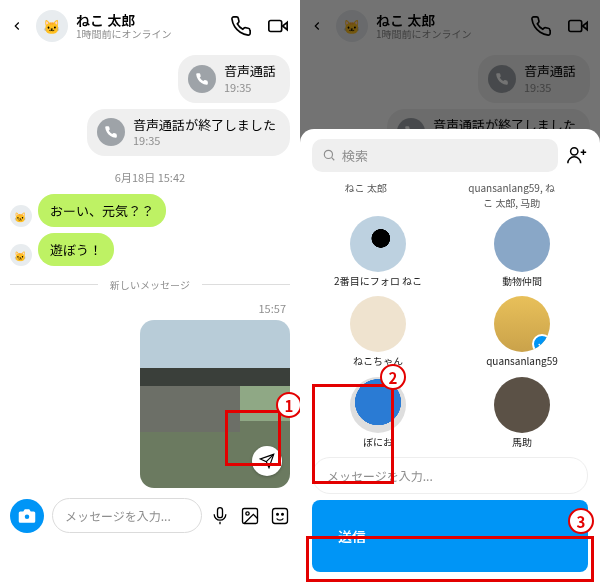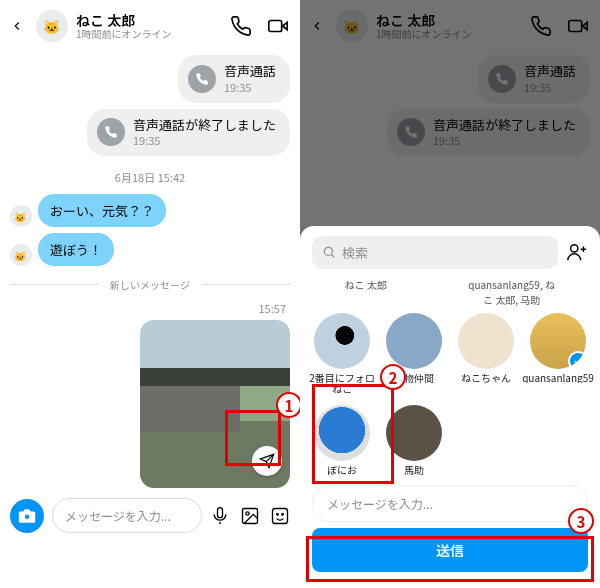--- a/index.html
+++ b/index.html
@@ -22,21 +22,21 @@
   .bubble-row{display:flex;justify-content:flex-end;padding:3px 10px;}
   .call-bubble{background:#efefef;border-radius:18px;padding:8px 14px 8px 10px;display:flex;align-items:center;gap:8px;}
   .call-ico{width:28px;height:28px;border-radius:50%;background:#9ea3a8;display:flex;align-items:center;justify-content:center;}
   .call-txt{font-size:13px;line-height:1.2;}
   .call-time{font-size:11px;color:var(--muted);}
 
   .datestamp{text-align:center;font-size:11px;color:var(--muted);margin:10px 0 6px;}
 
   .msg-row{display:flex;align-items:flex-end;padding:3px 10px;}
   .msg-av{width:22px;height:22px;border-radius:50%;background:#e8ecef;margin-right:6px;font-size:10px;display:flex;align-items:center;justify-content:center;}
-  .msg-bubble{background:#7dd3fc;border-radius:16px;padding:7px 12px;font-size:13px;}
+  .msg-bubble{background:#bef264;border-radius:16px;padding:7px 12px;font-size:13px;}
 
   .divider{display:flex;align-items:center;gap:12px;margin:8px 10px;}
   .divider hr{flex:1;border:none;border-top:1px solid #ddd;margin:0;}
   .divider span{font-size:10px;color:var(--muted);}
 
   .ts-right{text-align:right;font-size:11px;color:var(--muted);padding:0 14px 4px;}
 
   .img-wrap{margin:0 10px 4px auto;width:150px;position:relative;}
   .img-thumb{width:150px;height:168px;border-radius:14px;overflow:hidden;position:relative;background:linear-gradient(#b8ccd8 0 35%,#8fa885 35% 60%,#6b7a60 60% 100%);}
   .roof{position:absolute;top:48px;left:0;right:0;height:18px;background:#3a3f3a;}
@@ -46,33 +46,33 @@
 
   .composer{display:flex;align-items:center;gap:8px;padding:6px 10px;border-top:0;}
   .cam{width:34px;height:34px;border-radius:50%;background:var(--accent);display:flex;align-items:center;justify-content:center;}
   .input{flex:1;border:1px solid var(--border);border-radius:20px;padding:8px 12px;font-size:12px;color:var(--muted);}
   .comp-icons{display:flex;gap:10px;align-items:center;}
 
   
   .sheet{position:absolute;left:0;right:0;bottom:0;background:#fff;border-radius:14px 14px 0 0;z-index:10;padding:10px 0 8px;}
   .search-row{display:flex;align-items:center;gap:8px;padding:0 12px 8px;}
   .search{flex:1;background:#efefef;border-radius:10px;padding:7px 10px;font-size:13px;color:var(--muted);display:flex;align-items:center;gap:6px;}
-  .grid{display:grid;grid-template-columns:repeat(4,1fr);row-gap:10px;padding:0 6px;}
+  .grid{display:grid;grid-template-columns:repeat(2,1fr);row-gap:10px;padding:0 6px;}
   .cell{display:flex;flex-direction:column;align-items:center;gap:3px;}
   .cell .av{width:56px;height:56px;border-radius:50%;background:#d0d4d8;position:relative;overflow:hidden;}
   .cell .lbl{font-size:10px;color:#222;text-align:center;max-width:88px;line-height:1.15;overflow:hidden;}
   .av.neko{background:radial-gradient(circle at 55% 40%,#000 0 20%,#bdd1e0 21% 100%);}
   .av.doubutsu{background:#89a7c7;}
   .av.nekochan{background:#efe3cf;}
   .av.quan{background:linear-gradient(#e8c05a,#caa24a);}
   .av.bonio{background:radial-gradient(circle at 50% 45%,#2a7bd4 0 55%,#dedede 56% 100%);}
   .av.basuke{background:#5b5146;}
   .check{position:absolute;right:-2px;bottom:-2px;width:20px;height:20px;border-radius:50%;background:var(--accent);border:2px solid #fff;display:flex;align-items:center;justify-content:center;}
   .sheet-input{margin:10px 12px 6px;border-radius:18px;padding:9px 14px;font-size:12px;color:var(--muted);background:#fff;border:1px solid #eee;}
-  .send{margin:0 12px 8px;background:var(--accent);color:#fff;text-align:center;border-radius:8px;padding:12px;font-size:14px;font-weight:600;}
+  .send{margin:0 12px 8px;background:var(--accent);color:#fff;border-radius:8px;padding:26px;font-size:14px;font-weight:600;}
 
   
   .mark{position:absolute;border:3px solid #e30000;z-index:30;}
   .num{position:absolute;width:26px;height:26px;border:2px solid #e30000;border-radius:50%;color:#e30000;font-weight:700;display:flex;align-items:center;justify-content:center;background:#fff;z-index:31;font-size:15px;}
 
   svg{display:block;}
 </style>
 </head>
 <body>
 

